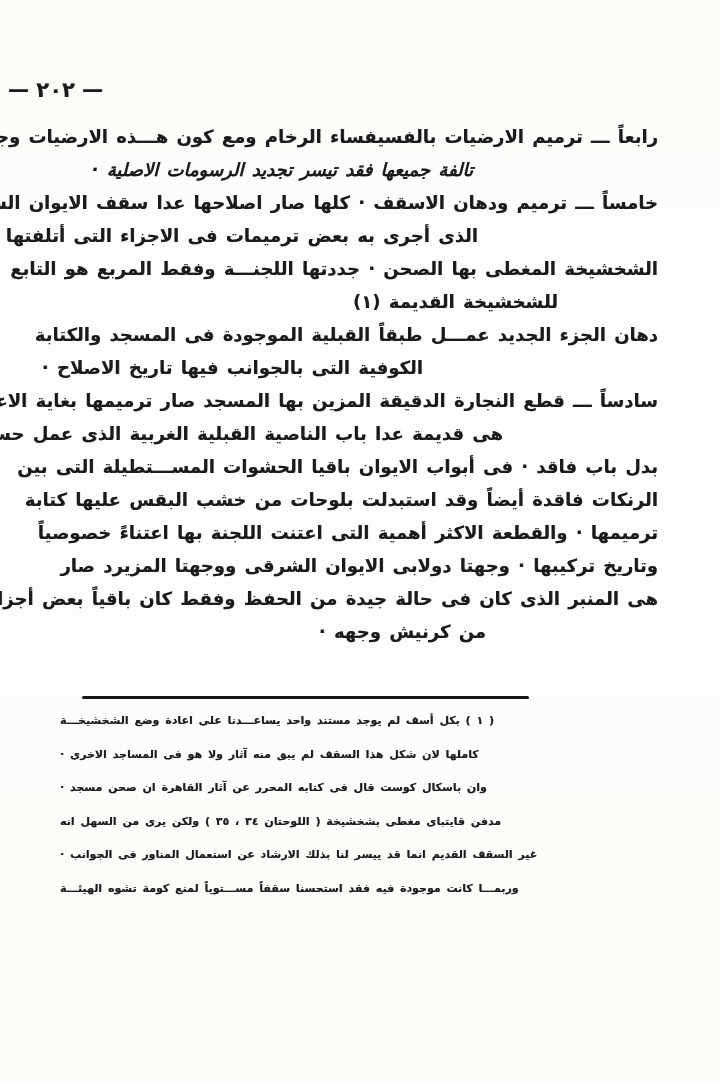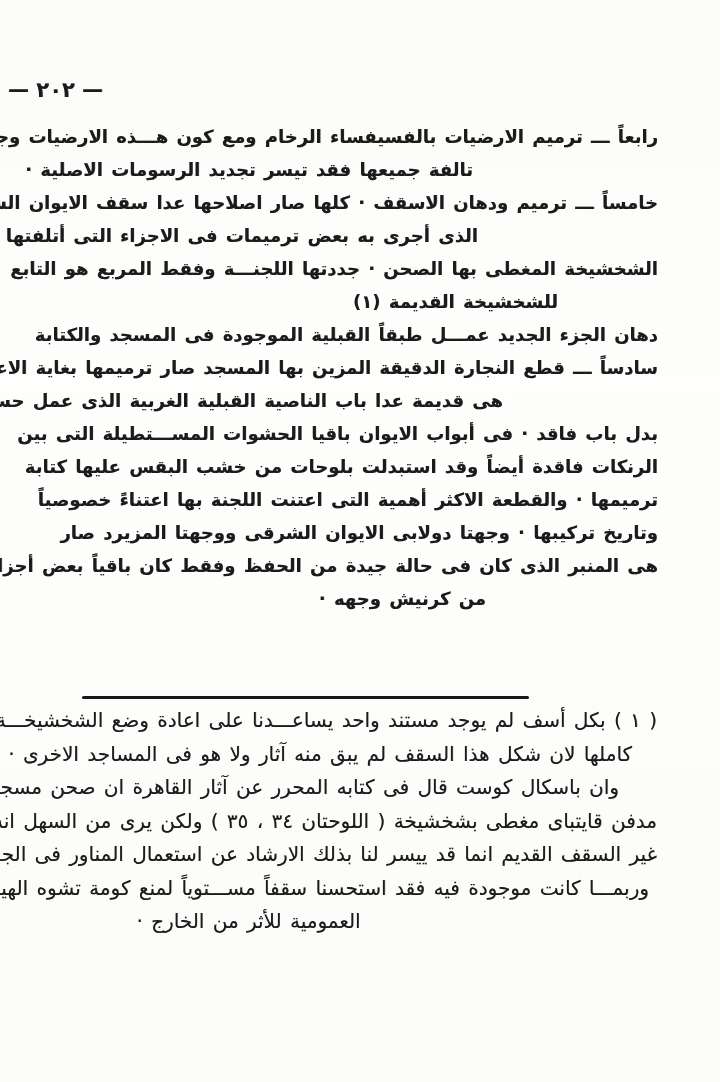--- a/index.html
+++ b/index.html
@@ -34,40 +34,40 @@
     font-size:18px;font-weight:700;
     white-space:nowrap;
     text-align:right;
     word-spacing:2px;
     text-shadow:0.3px 0.3px 0 rgba(25,25,25,0.5);
   }
   .pr100{padding-right:100px;}
   .pr155{padding-right:155px;}
   .pr172{padding-right:172px;}
   .pr180{padding-right:180px;}
-  .pr185{padding-right:185px;}
+  .pr185{padding-right:185px;font-style:italic;}
   .pr235{padding-right:235px;}
   .pr285{padding-right:285px;}
   .footnote-rule{
     position:absolute;
     top:696px;left:82px;
     width:447px;height:3px;
     background:#181818;
     border-radius:2px;
   }
   .footnote-block{
     position:absolute;
     top:704px;right:63px;width:597px;
     direction:rtl;
   }
   .footnote-block .fln{
     height:33.5px;line-height:33.5px;
-    font-size:20px;font-weight:400;
+    font-size:11px;font-weight:700;
     white-space:nowrap;
-    text-align:center;
+    text-align:left;
     word-spacing:2px;
     text-shadow:0.3px 0.3px 0 rgba(25,25,25,0.5);
   }
   .fpr8{padding-right:8px;}
   .fpr25{padding-right:25px;}
   .fpr38{padding-right:38px;}
   .fpr220{padding-right:220px;}
 </style>
 </head>
 <body>
@@ -77,35 +77,35 @@
   <div class="page-number">— ٢٠٢ —</div>
 
   <div class="main-block">
     <div class="ln">رابعاً ـــ ترميم الارضيات بالفسيفساء الرخام ومع كون هـــذه الارضيات وجدت</div>
     <div class="ln pr185">تالفة جميعها فقد تيسر تجديد الرسومات الاصلية ·</div>
     <div class="ln">خامساً ـــ ترميم ودهان الاسقف · كلها صار اصلاحها عدا سقف الايوان الشرقى</div>
     <div class="ln pr180">الذى أجرى به بعض ترميمات فى الاجزاء التى أتلفتها الامطار ·</div>
     <div class="ln">الشخشيخة المغطى بها الصحن · جددتها اللجنـــة وفقط المربع هو التابع</div>
     <div class="ln pr100">للشخشيخة القديمة (١)</div>
     <div class="ln">دهان الجزء الجديد عمـــل طبقاً القبلية الموجودة فى المسجد والكتابة</div>
+    <div class="ln pr235">الكوفية التى بالجوانب فيها تاريخ الاصلاح ·</div>
     <div class="ln">سادساً ـــ قطع النجارة الدقيقة المزين بها المسجد صار ترميمها بغاية الاعتناء ـــ الابواب</div>
     <div class="ln pr155">هى قديمة عدا باب الناصية القبلية الغربية الذى عمل حسب الأبواب الموجودة</div>
     <div class="ln">بدل باب فاقد · فى أبواب الايوان باقيا الحشوات المســـتطيلة التى بين</div>
     <div class="ln">الرنكات فاقدة أيضاً وقد استبدلت بلوحات من خشب البقس عليها كتابة</div>
     <div class="ln">ترميمها · والقطعة الاكثر أهمية التى اعتنت اللجنة بها اعتناءً خصوصياً</div>
     <div class="ln">وتاريخ تركيبها · وجهتا دولابى الايوان الشرقى ووجهتا المزيرد صار</div>
     <div class="ln">هى المنبر الذى كان فى حالة جيدة من الحفظ وفقط كان باقياً بعض أجزاء</div>
     <div class="ln pr172">من كرنيش وجهه ·</div>
   </div>
 
   <div class="footnote-rule"></div>
 
   <div class="footnote-block">
     <div class="fln">( ١ ) بكل أسف لم يوجد مستند واحد يساعـــدنا على اعادة وضع الشخشيخـــة</div>
     <div class="fln fpr25">كاملها لان شكل هذا السقف لم يبق منه آثار ولا هو فى المساجد الاخرى ·</div>
     <div class="fln fpr38">وان باسكال كوست قال فى كتابه المحرر عن آثار القاهرة ان صحن مسجد ·</div>
     <div class="fln">مدفن قايتباى مغطى بشخشيخة ( اللوحتان ٣٤ ، ٣٥ ) ولكن يرى من السهل انه</div>
     <div class="fln">غير السقف القديم انما قد ييسر لنا بذلك الارشاد عن استعمال المناور فى الجوانب ·</div>
     <div class="fln fpr8">وربمـــا كانت موجودة فيه فقد استحسنا سقفاً مســـتوياً لمنع كومة تشوه الهيئـــة</div>
-    <div class="fln fpr220">العمومية للأثر من الخارج ·</div>
   </div>
 
 </div>
 
 </body></html>

